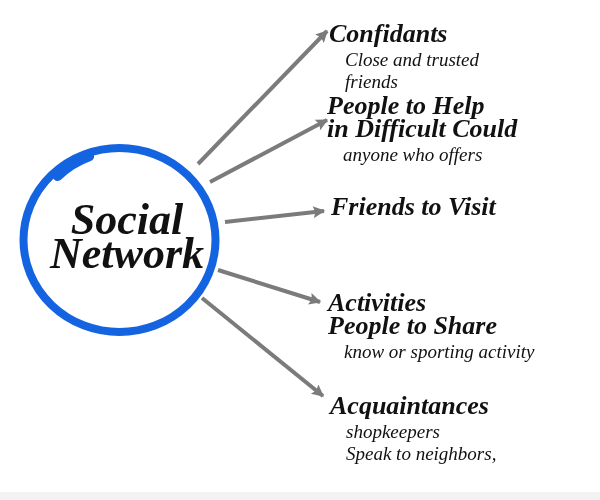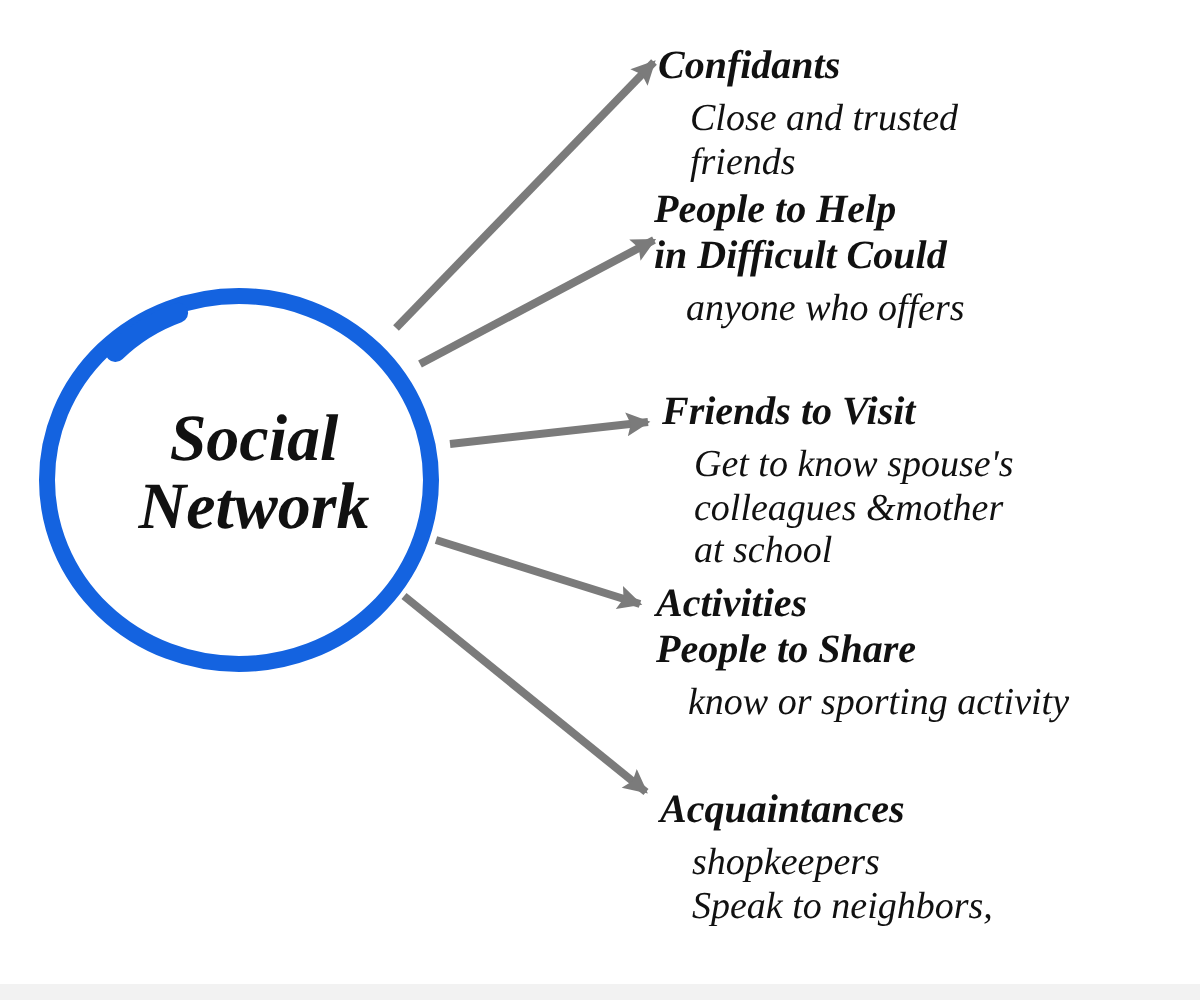--- a/index.html
+++ b/index.html
@@ -22,32 +22,32 @@
     top: 0;
   }
   .center-label {
     position: absolute;
     left: 27px;
     top: 203px;
     width: 200px;
     text-align: center;
     font-style: italic;
     font-weight: bold;
-    font-size: 33px;
+    font-size: 44px;
     line-height: 34px;
     color: #111111;
   }
   .group {
     position: absolute;
     white-space: nowrap;
   }
   .group .heading {
     font-style: italic;
     font-weight: bold;
-    font-size: 20px;
+    font-size: 26px;
     line-height: 23px;
   }
   .group .body {
     margin-left: 16px;
     margin-top: 4px;
     font-style: italic;
     font-weight: normal;
     font-size: 19px;
     line-height: 21.5px;
   }
@@ -105,25 +105,20 @@
     </div>
     <div class="body">
       <div>anyone who offers</div>
     </div>
   </div>
 
   <div class="group" style="left:331px; top:195px">
     <div class="heading">
       <div>Friends to Visit</div>
     </div>
-    <div class="body">
-      <div>Get to know spouse's</div>
-      <div>colleagues &amp;mother</div>
-      <div>at school</div>
-    </div>
   </div>
 
   <div class="group" style="left:328px; top:291px">
     <div class="heading">
       <div>Activities</div>
       <div>People to Share</div>
     </div>
     <div class="body">
       <div>know or sporting activity</div>
     </div>

